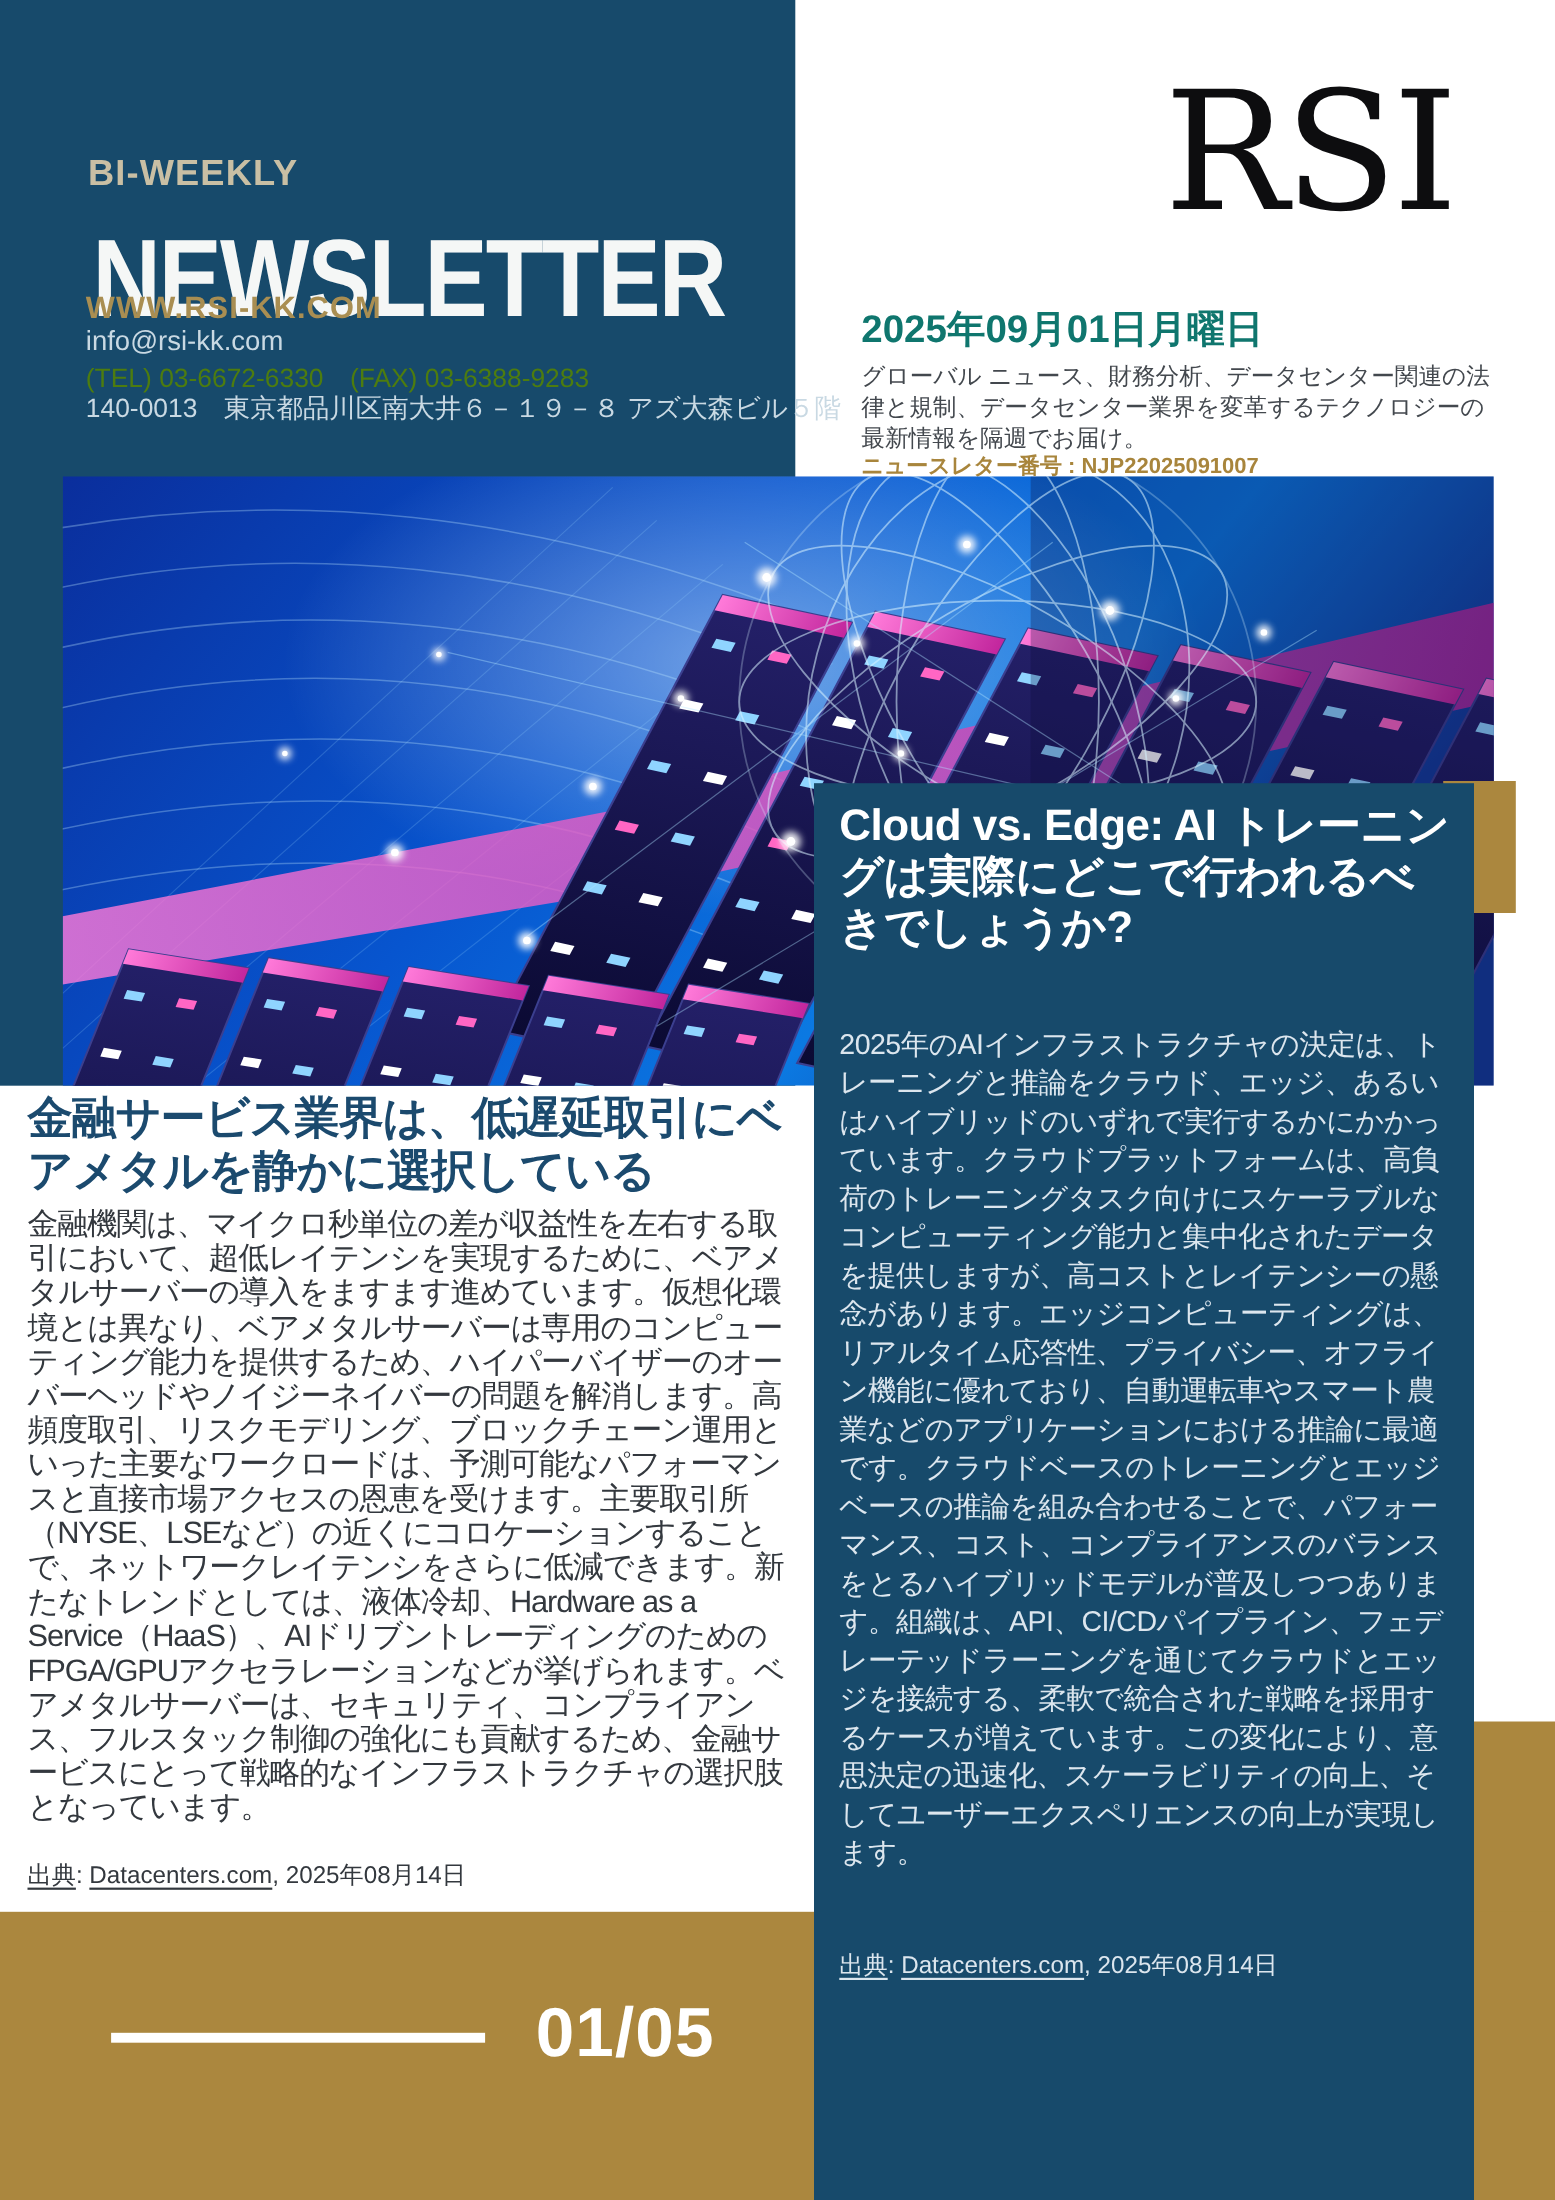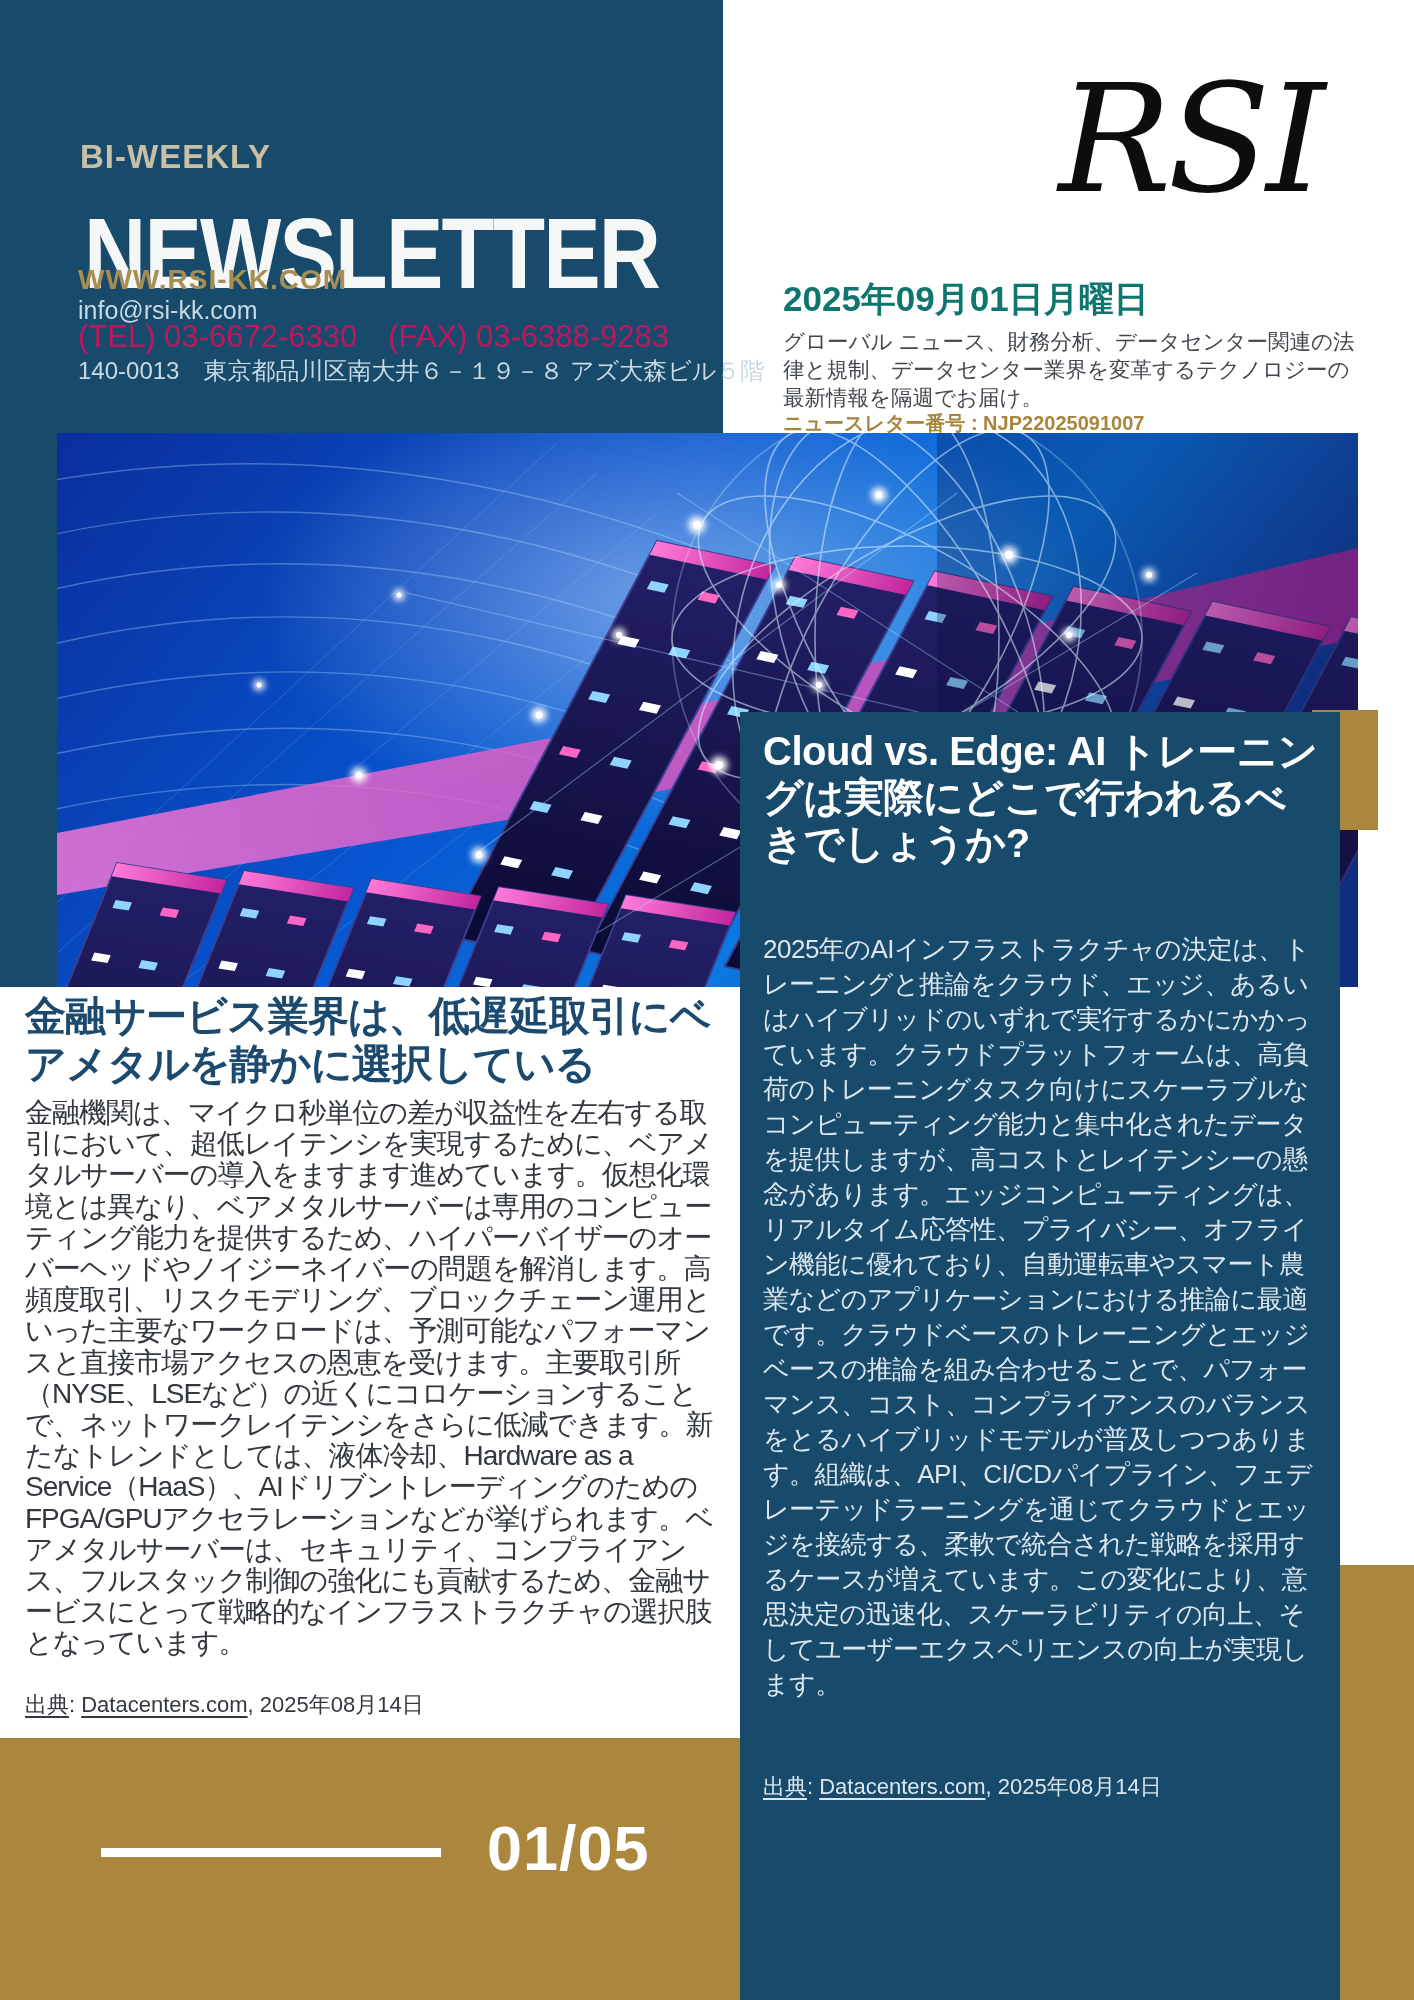--- a/index.html
+++ b/index.html
@@ -9,24 +9,24 @@
     font-family:"Liberation Sans","DejaVu Sans",sans-serif;
   }
   .abs{position:absolute;}
   
   .navy-block{left:0;top:0;width:723px;height:987px;background:#174A6B;}
   .kicker{left:80px;top:138px;font-size:33px;font-weight:bold;color:#C9BFA4;letter-spacing:1px;}
   .nl-title{left:84px;top:196px;font-size:100px;font-weight:bold;color:#F5F7F6;
     letter-spacing:-2px;transform:scaleX(.86);transform-origin:left top;white-space:nowrap;}
   .website{left:78px;top:264px;font-size:28px;font-weight:bold;color:#A98E52;letter-spacing:1px;}
   .email{left:78px;top:296px;font-size:25px;color:#C9D9E3;}
-  .phone{left:78px;top:316px;font-size:31px;color:#be185d;}
+  .phone{left:78px;top:328px;font-size:24px;color:#4d7c0f;}
   .address{left:78px;top:355px;font-size:24px;color:#C9D9E3;}
   .logo{left:1040px;top:52px;width:300px;text-align:center;
-    font-family:"DejaVu Serif","Liberation Serif",serif;font-style:italic;
+    font-family:"DejaVu Serif","Liberation Serif",serif;
     font-size:150px;color:#0D0D0F;letter-spacing:-4px;}
   .date{left:783px;top:276px;font-size:35px;font-weight:bold;color:#0f766e;}
   .tagline{left:783px;top:328px;width:578px;font-size:21.5px;line-height:28px;color:#43484E;}
   .issue-no{left:783px;top:410px;font-size:20px;color:#A8853C;font-weight:bold;}
   
   .photo{left:57px;top:433px;width:1301px;height:554px;}
   .photo svg{display:block;width:100%;height:100%;}
   
   .gold-block{left:1312px;top:710px;width:66px;height:120px;background:#AB873E;}
   .gold-col{left:1340px;top:1565px;width:74px;height:435px;background:#AB873E;}

